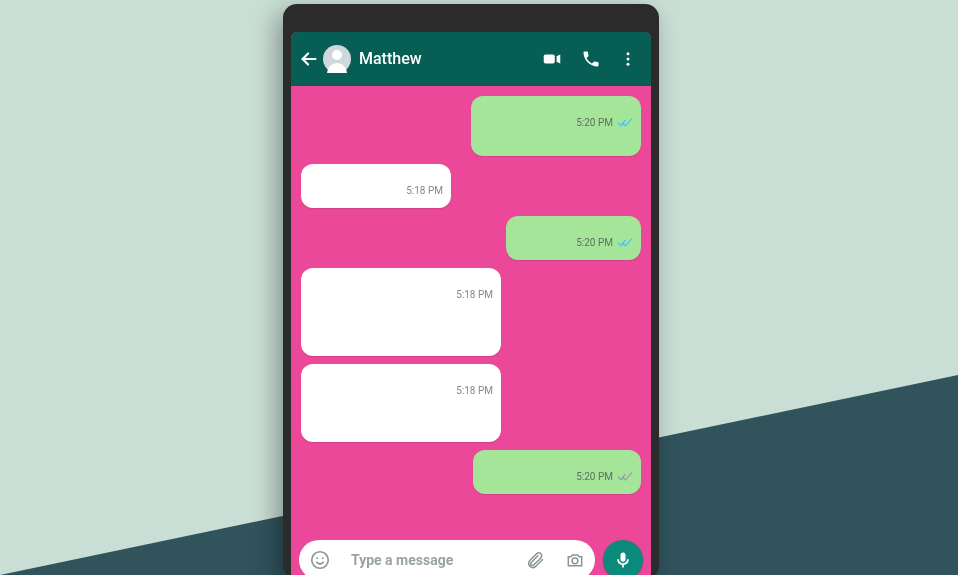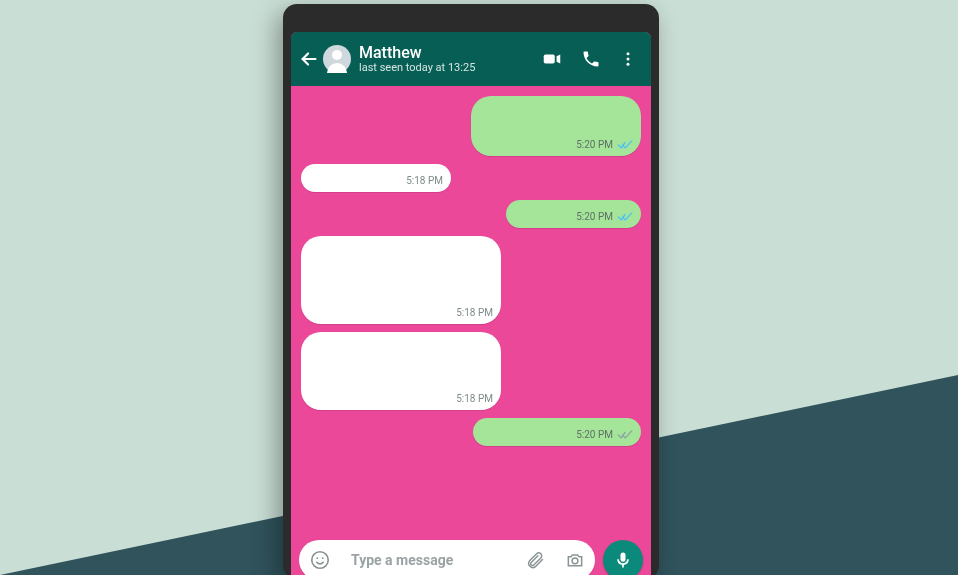--- a/index.html
+++ b/index.html
@@ -138,26 +138,26 @@
       gap: 8px;
     }
 
     .msg-row {
       display: flex;
     }
     .msg-row.out { justify-content: flex-end; }
     .msg-row.in  { justify-content: flex-start; }
 
     .bubble {
-      border-radius: 20px;
-      padding: 6px 8px;
+      border-radius: 12px;
+      padding: 22px 8px;
       box-shadow: 0 1px 1px rgba(0,0,0,0.12);
       display: flex;
       flex-direction: column;
-      justify-content: flex-end;
+      justify-content: flex-start;
       position: relative;
     }
     .msg-row.out .bubble {
       background: #a5e59a;
     }
     .msg-row.in .bubble {
       background: #fff;
     }
 
     .meta {
@@ -228,21 +228,20 @@
     <div class="app-header">
       <span class="ico header-back">
         <svg width="22" height="22" viewBox="0 0 24 24" fill="none" stroke="#fff" stroke-width="2.4" stroke-linecap="round" stroke-linejoin="round">
           <line x1="19" y1="12" x2="5" y2="12"></line>
           <polyline points="11 18 5 12 11 6"></polyline>
         </svg>
       </span>
       <div class="avatar"></div>
       <div class="contact-block">
         <div class="contact-name">Matthew</div>
-        <div class="contact-status">last seen today at 13:25</div>
       </div>
       <div class="header-actions">
         <span class="ico">
           <svg width="22" height="22" viewBox="0 0 24 24" fill="#fff">
             <rect x="3" y="7" width="12" height="10" rx="2"></rect>
             <polygon points="17 9 21 7 21 17 17 15"></polygon>
           </svg>
         </span>
         <span class="ico">
           <svg width="20" height="20" viewBox="0 0 24 24" fill="#fff">

